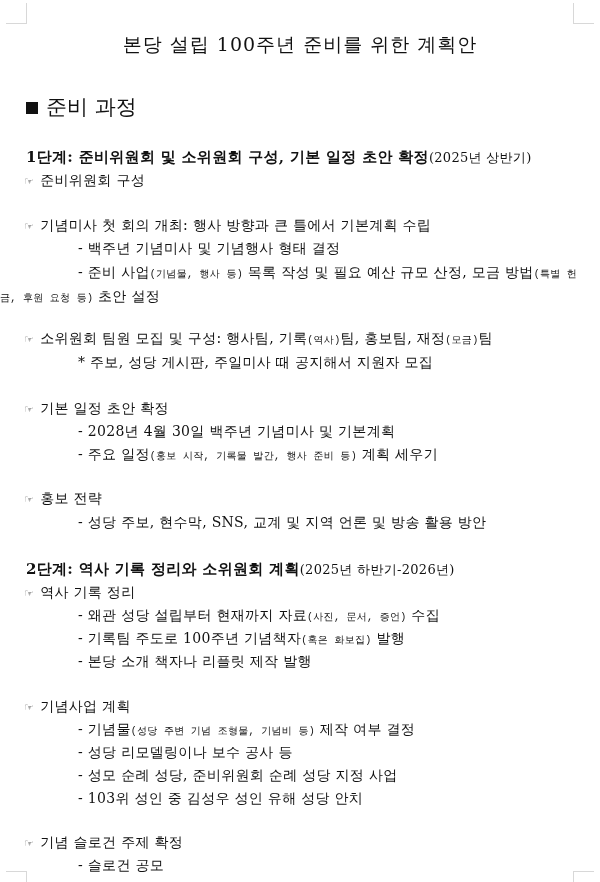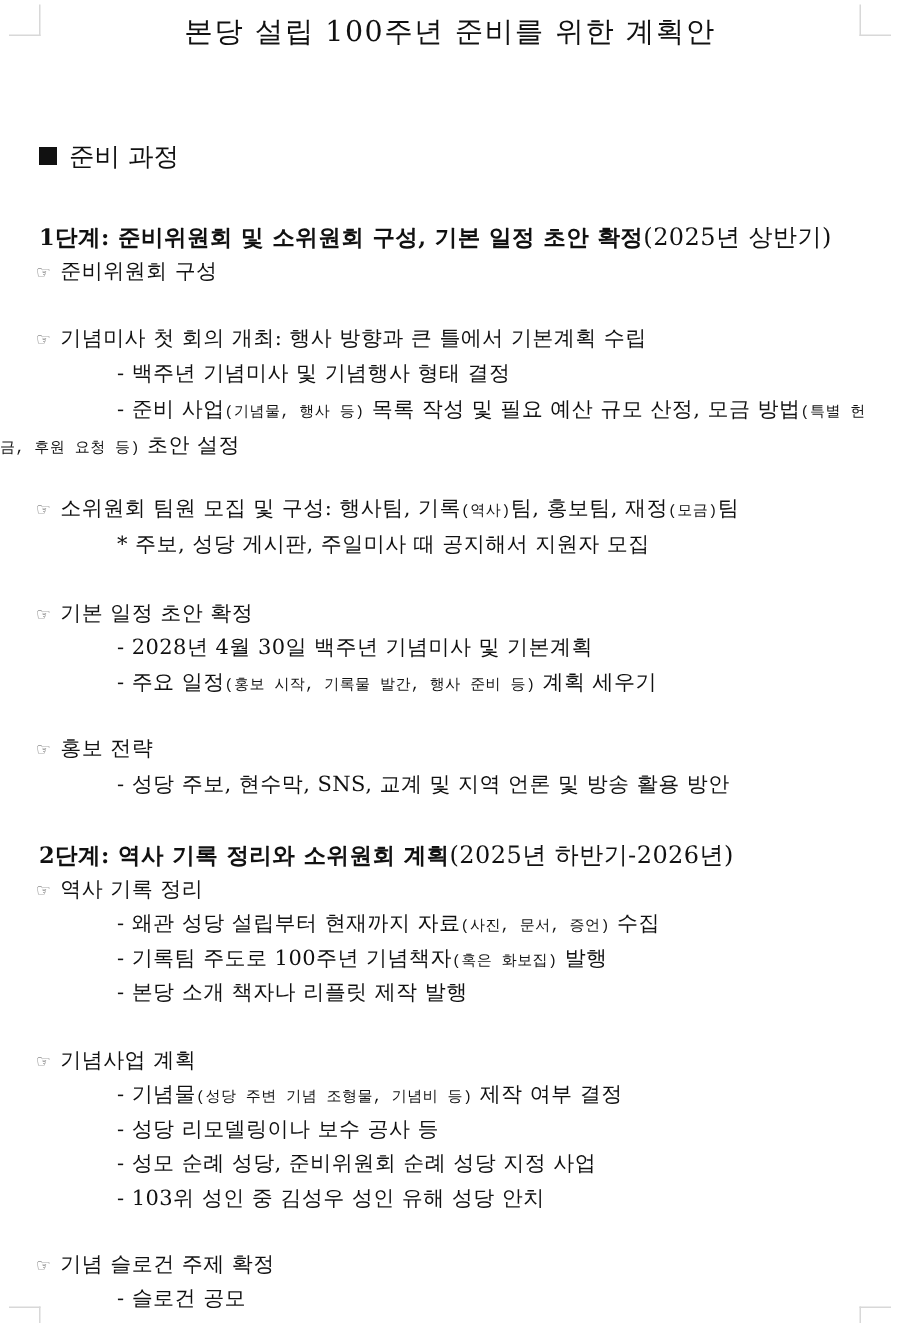--- a/index.html
+++ b/index.html
@@ -3,27 +3,27 @@
 <meta charset="utf-8">
 <style>
   html, body { margin: 0; padding: 0; background: #ffffff; }
   body { width: 600px; height: 882px; position: relative; overflow: hidden;
          font-family: "DejaVu Serif", "Liberation Serif", serif; color: #111; }
   .corner { position: absolute; border-color: #d8d8d8; border-style: solid; width: 20px; height: 20px; }
   .c-tl { left: 6px; top: 3px; border-width: 0 1px 1px 0; }
   .c-tr { right: 6px; top: 3px; border-width: 0 0 1px 1px; }
   .c-bl { left: 6px; bottom: -10px; border-width: 1px 1px 0 0; }
   .c-br { right: 6px; bottom: -10px; border-width: 1px 0 0 1px; }
-  .title { position: absolute; top: 8px; left: 0; width: 600px; text-align: center;
+  .title { position: absolute; top: 32px; left: 0; width: 600px; text-align: center;
            font-size: 19px; letter-spacing: 1px; }
-  .section { position: absolute; top: 93px; left: 26px; font-size: 17px; }
+  .section { position: absolute; top: 93px; left: 26px; font-size: 21px; }
   .section .sq { display: inline-block; width: 12px; height: 12px; background: #111; margin-right: 8px; vertical-align: 0px; }
   .line { position: absolute; font-size: 14px; white-space: nowrap; letter-spacing: 0.3px; }
   .stage { font-weight: bold; font-size: 15px; left: 26px; }
-  .stage .sub { font-weight: normal; font-size: 16px; }
+  .stage .sub { font-weight: normal; font-size: 13px; }
   .pt { left: 24px; }
   .pt .hand { font-size: 11px; color: #555; margin-right: 6px; }
   .dash { left: 54px; margin-left: 24px; }
   .small { font-size: 10px; font-family: Liberation Mono, monospace; }
   .wrap { left: 26px; }
 </style>
 </head>
 <body>
 
 <div class="corner c-tl"></div>

